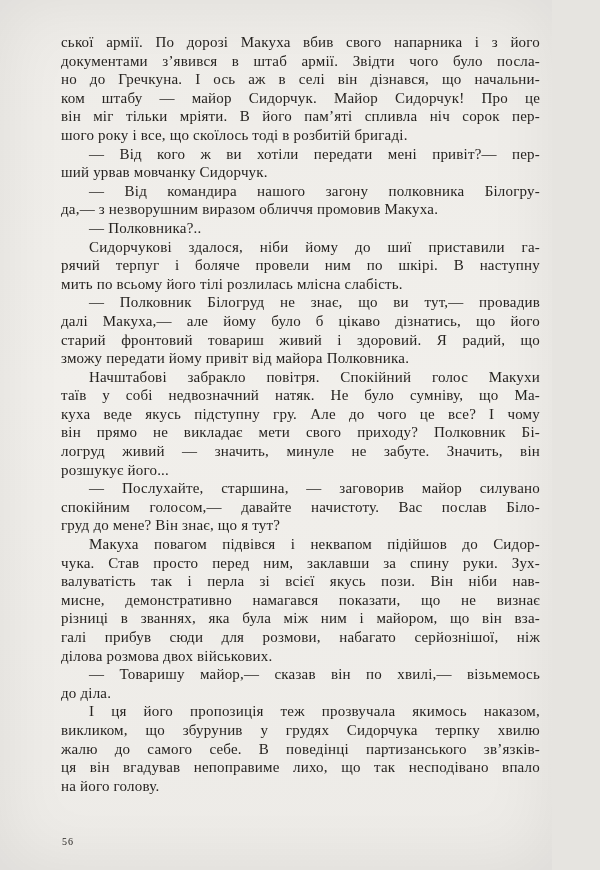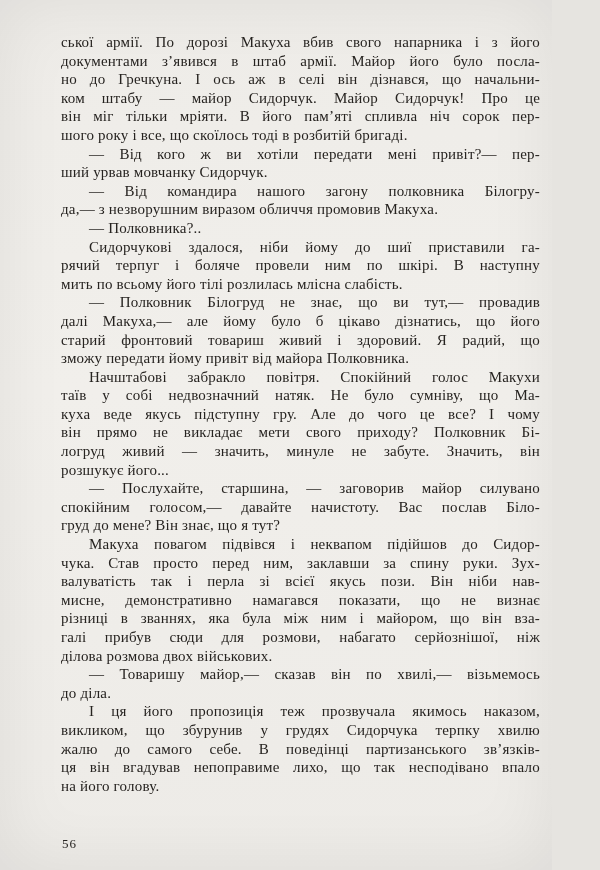--- a/index.html
+++ b/index.html
@@ -38,32 +38,32 @@
     text-align: justify;
     text-align-last: justify;
   }
   .line.in {
     text-indent: 28px;
   }
   .page-number {
     position: absolute;
     left: 62px;
     top: 836px;
-    font-size: 13px;
+    font-size: 10px;
     letter-spacing: 1px;
     color: #262320;
   }
 </style>
 </head>
 <body>
 
 <div class="paper">
   <div class="text-block">
       <div class="line j">ської армії. По дорозі Макуха вбив свого напарника і з його</div>
-      <div class="line j">документами з’явився в штаб армії. Майор його було посла-</div>
+      <div class="line j">документами з’явився в штаб армії. Звідти чого було посла-</div>
       <div class="line j">но до Гречкуна. І ось аж в селі він дізнався, що начальни-</div>
       <div class="line j">ком штабу — майор Сидорчук. Майор Сидорчук! Про це</div>
       <div class="line j">він міг тільки мріяти. В його пам’яті спливла ніч сорок пер-</div>
       <div class="line">шого року і все, що скоїлось тоді в розбитій бригаді.</div>
       <div class="line j in">— Від кого ж ви хотіли передати мені привіт?— пер-</div>
       <div class="line">ший урвав мовчанку Сидорчук.</div>
       <div class="line j in">— Від командира нашого загону полковника Білогру-</div>
       <div class="line">да,— з незворушним виразом обличчя промовив Макуха.</div>
       <div class="line in">— Полковника?..</div>
       <div class="line j in">Сидорчукові здалося, ніби йому до шиї приставили га-</div>

